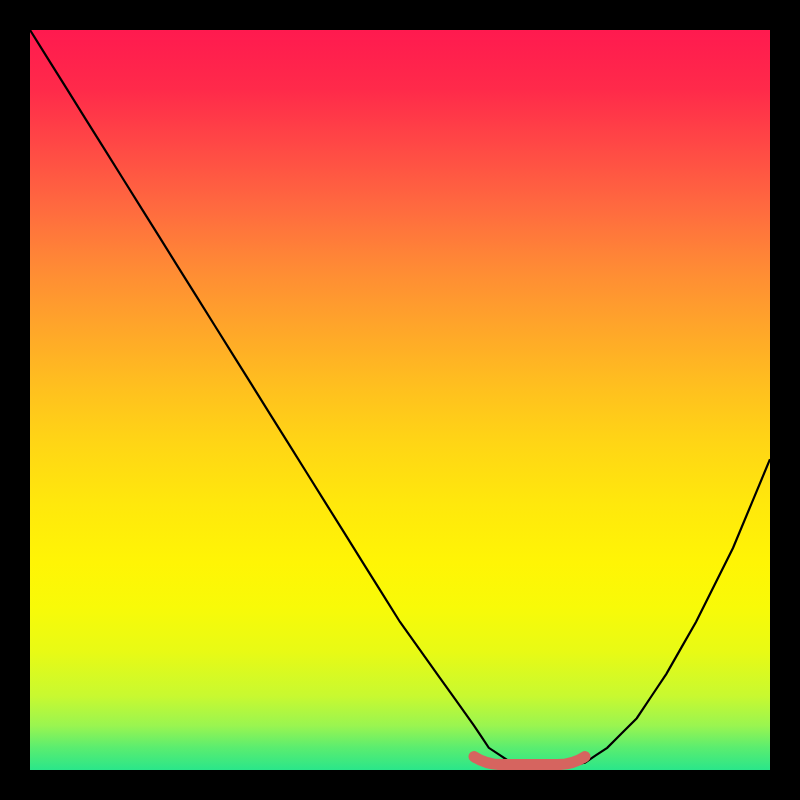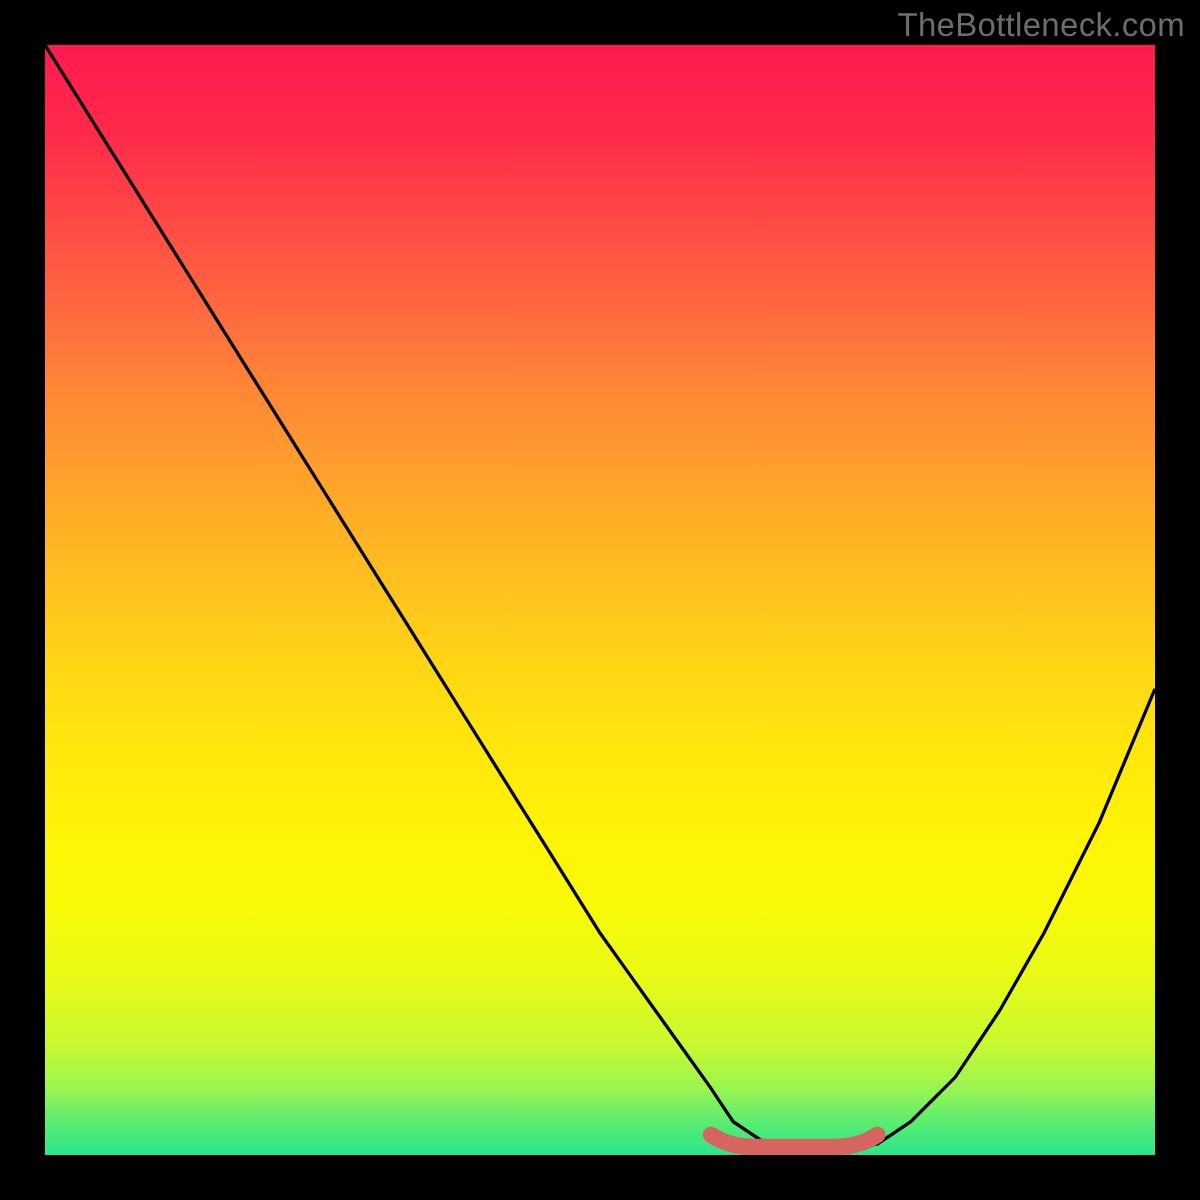--- a/index.html
+++ b/index.html
@@ -60,19 +60,18 @@
     fill: none;
     stroke: #d6645f;
     stroke-width: 11;
     stroke-linecap: round;
   }
 </style>
 </head>
 <body>
 
 <div class="chart-container">
-  <div class="watermark">TheBottleneck.com</div>
   <div class="plot-area"></div>
   <svg class="curve-svg" viewBox="0 0 740 740">
     <path class="curve-path" d="M 0.0 0.0 C 14.8 23.7, 22.2 35.5, 37.0 59.2 C 51.8 82.9, 59.2 94.7, 74.0 118.4 C 88.8 142.1, 96.2 153.9, 111.0 177.6 C 125.8 201.3, 133.2 213.1, 148.0 236.8 C 162.8 260.5, 170.2 272.3, 185.0 296.0 C 199.8 319.7, 207.2 331.5, 222.0 355.2 C 236.8 378.9, 244.2 390.7, 259.0 414.4 C 273.8 438.1, 281.2 449.9, 296.0 473.6 C 310.8 497.3, 318.2 509.1, 333.0 532.8 C 347.8 556.5, 355.2 568.3, 370.0 592.0 C 384.8 612.7, 392.2 623.1, 407.0 643.8 C 421.8 664.5, 429.2 674.9, 444.0 695.6 C 449.9 704.5, 452.9 708.9, 458.8 717.8 C 467.7 723.7, 472.1 726.7, 481.0 732.6 C 489.9 734.1, 494.3 734.8, 503.2 736.3 C 515.0 736.3, 521.0 736.3, 532.8 736.3 C 541.7 734.8, 546.1 734.1, 555.0 732.6 C 563.9 726.7, 568.3 723.7, 577.2 717.8 C 589.0 706.0, 595.0 700.0, 606.8 688.2 C 618.6 670.4, 624.6 661.6, 636.4 643.8 C 648.2 623.1, 654.2 612.7, 666.0 592.0 C 680.8 562.4, 688.2 547.6, 703.0 518.0 C 717.8 482.5, 725.2 464.7, 740.0 429.2"></path>
     <path class="min-marker" d="M 444.0 726.6 Q 456.0 734.6 472.0 734.6 L 527.0 734.6 Q 543.0 734.6 555.0 726.6"></path>
   </svg>
 </div>
 
 </body></html>

